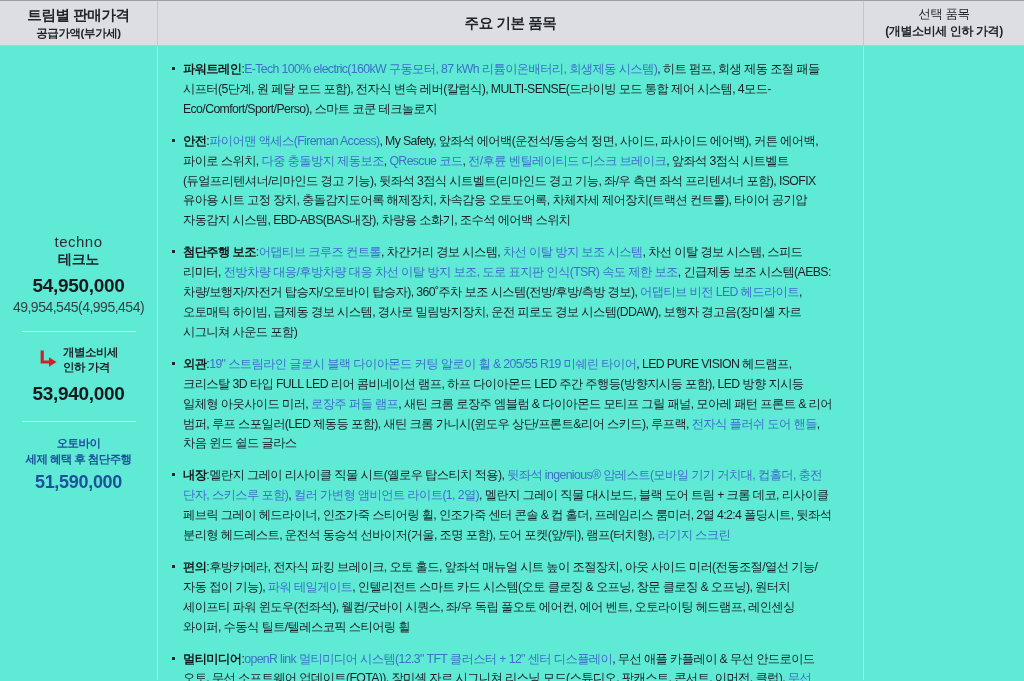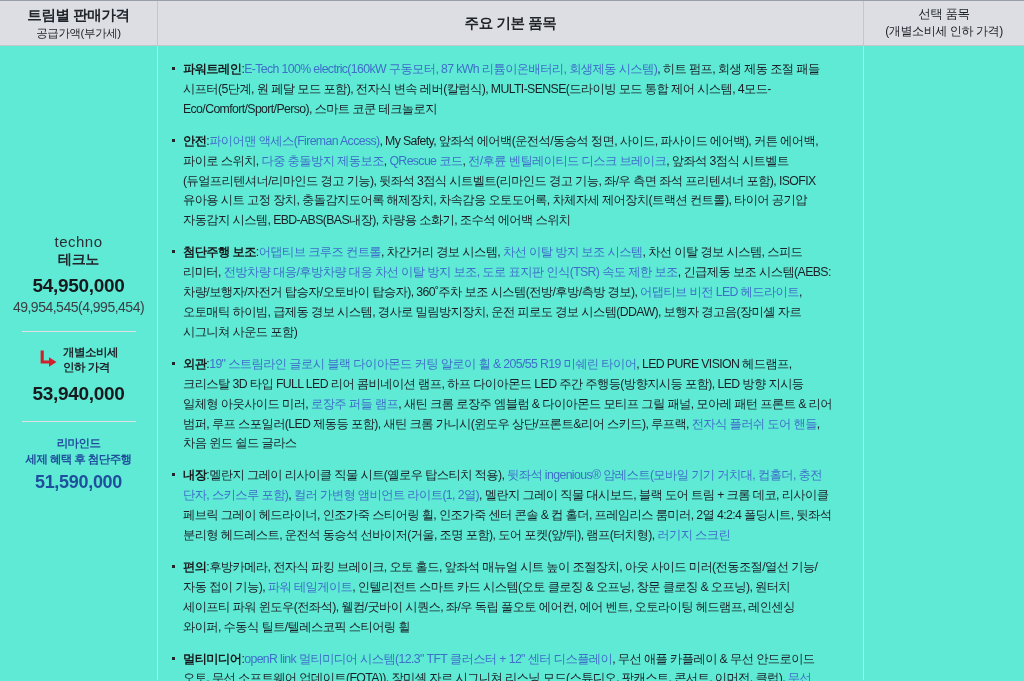--- a/index.html
+++ b/index.html
@@ -44,21 +44,21 @@
   .th-basic { width: 706px; border-right: 1px solid #c3c6cc; }
   .th-option { width: 160px; }
 
   .th-title {
     font-size: 14.5px;
     font-weight: 700;
     letter-spacing: -0.4px;
   }
   .th-sub {
     font-size: 11.5px;
-    font-weight: 400;
+    font-weight: 700;
     letter-spacing: -0.4px;
     margin-top: 2px;
   }
   .th-option .th-title { font-size: 12.5px; font-weight: 400; }
   .th-option .th-sub  { font-size: 12px; }
 
   
   .table-body {
     display: flex;
     height: 634px;
@@ -231,21 +231,21 @@
         <div class="disc-label">
           <div>개별소비세</div>
           <div>인하 가격</div>
         </div>
       </div>
       <div class="disc-price">53,940,000</div>
 
       <div class="rule"></div>
 
       <div class="eco-label">
-        <div>리마인드</div>
+        <div>오토바이</div>
         <div>세제 혜택 후 첨단주행</div>
       </div>
       <div class="eco-price">51,590,000</div>
     </div>
 
     <div class="col-basic">
       <div id="feature-list">
           <div class="feat">
             <div class="bullet">
               <i></i>

